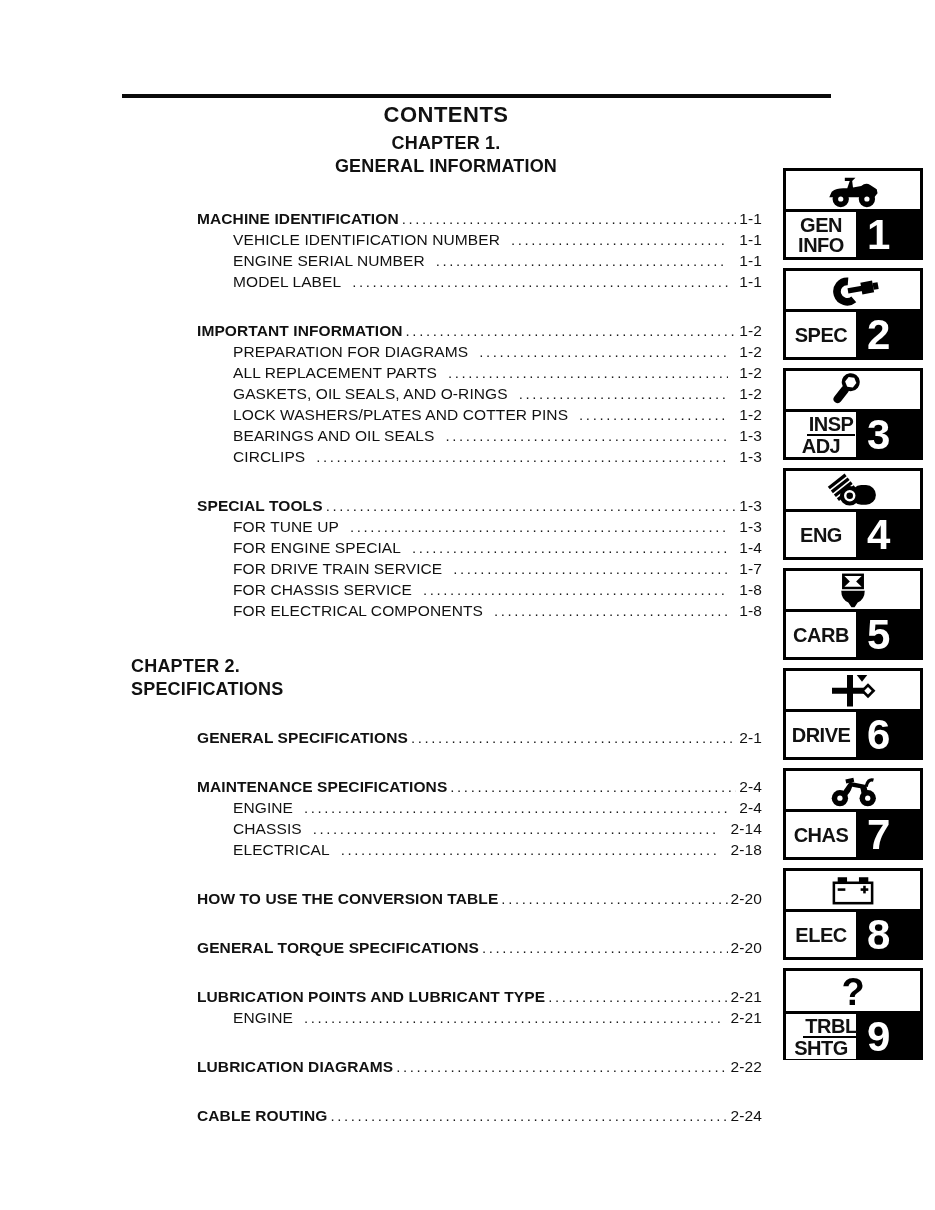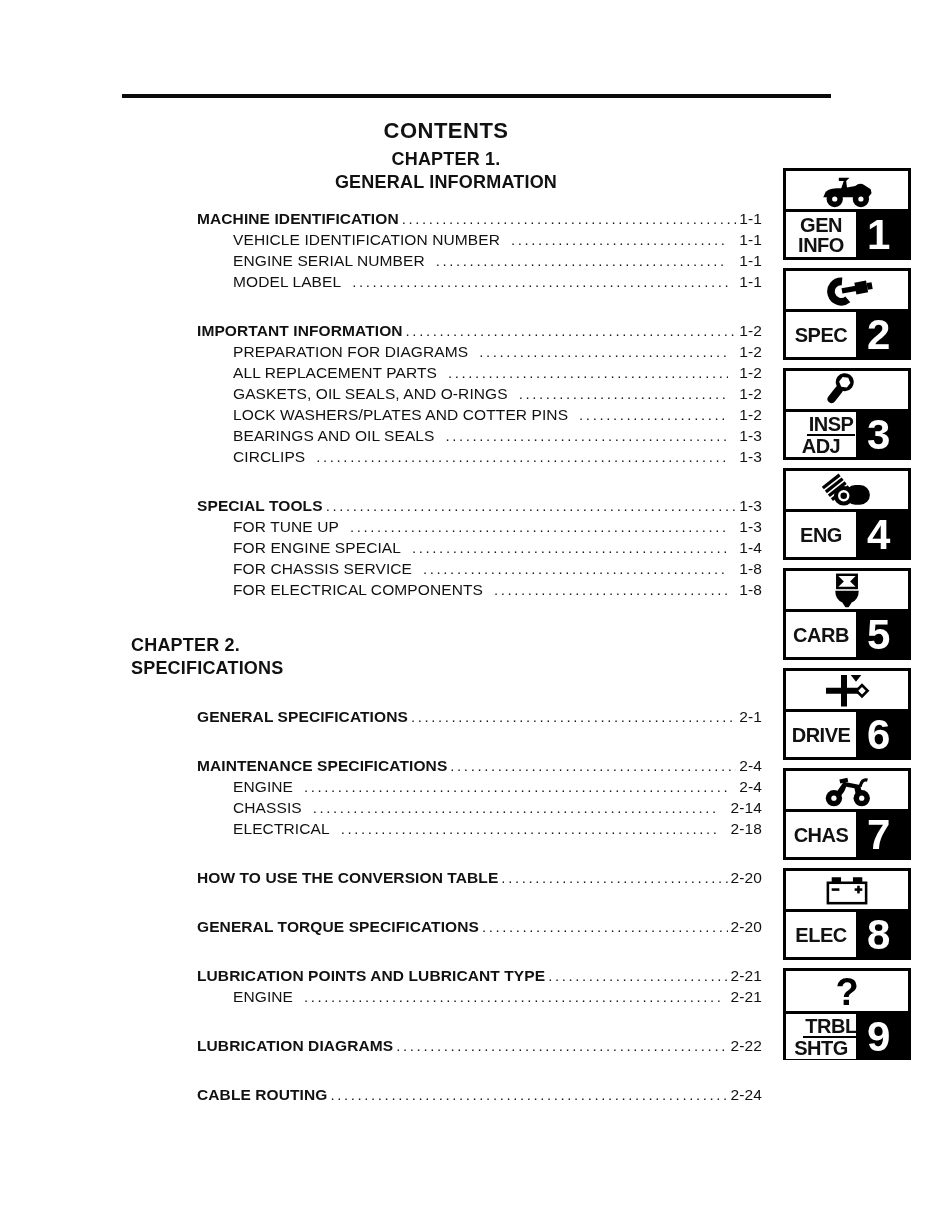--- a/index.html
+++ b/index.html
@@ -10,21 +10,21 @@
     overflow:hidden;
     font-family:"Liberation Sans","DejaVu Sans",sans-serif;
     color:#111;
   }
   .top-rule {
     position:absolute; left:122px; top:94px;
     width:709px; height:4px; background:#0a0a0a;
   }
   
   .header {
-    position:absolute; left:122px; top:118px; width:648px;
+    position:absolute; left:122px; top:102px; width:648px;
     text-align:center;
   }
   .contents-title { font-size:22px; font-weight:bold; letter-spacing:.5px; line-height:25px; margin-bottom:5px; }
   .chapter-line-hdr { font-size:18px; font-weight:bold; line-height:23px; letter-spacing:.2px; }
 
   
   .toc {
     position:absolute; left:197px; top:210px; width:565px;
   }
   .toc-group { margin-top:28px; }
@@ -41,21 +41,21 @@
   .toc-page { white-space:nowrap; font-weight:400; }
   .chapter-heading {
     margin-top:32px; margin-left:-66px;
     text-align:left; font-size:18px; font-weight:bold; line-height:23px; letter-spacing:.2px;
   }
 
   
   .sidebar { position:absolute; left:783px; top:168px; width:148px; }
   .tab {
     box-sizing:border-box;
-    width:128px; height:92px;
+    width:140px; height:92px;
     border:3px solid #000;
     background:#fff;
     margin-bottom:8px;
   }
   .tab-icon {
     height:38px;
     display:flex; align-items:center; justify-content:center;
   }
   .tab-icon svg { display:block; }
   .tab-icon.qmark { font-size:38px; font-weight:bold; line-height:38px; color:#000; padding-top:2px; }
@@ -152,20 +152,25 @@
       </div>
       <div class="toc-row sub">
         <span class="toc-label">FOR TUNE UP</span>
         <span class="dots"></span>
         <span class="toc-page">1-3</span>
       </div>
       <div class="toc-row sub">
         <span class="toc-label">FOR ENGINE SPECIAL</span>
         <span class="dots"></span>
         <span class="toc-page">1-4</span>
+      </div>
+      <div class="toc-row sub">
+        <span class="toc-label">FOR DRIVE TRAIN SERVICE</span>
+        <span class="dots"></span>
+        <span class="toc-page">1-7</span>
       </div>
       <div class="toc-row sub">
         <span class="toc-label">FOR CHASSIS SERVICE</span>
         <span class="dots"></span>
         <span class="toc-page">1-8</span>
       </div>
       <div class="toc-row sub">
         <span class="toc-label">FOR ELECTRICAL COMPONENTS</span>
         <span class="dots"></span>
         <span class="toc-page">1-8</span>

